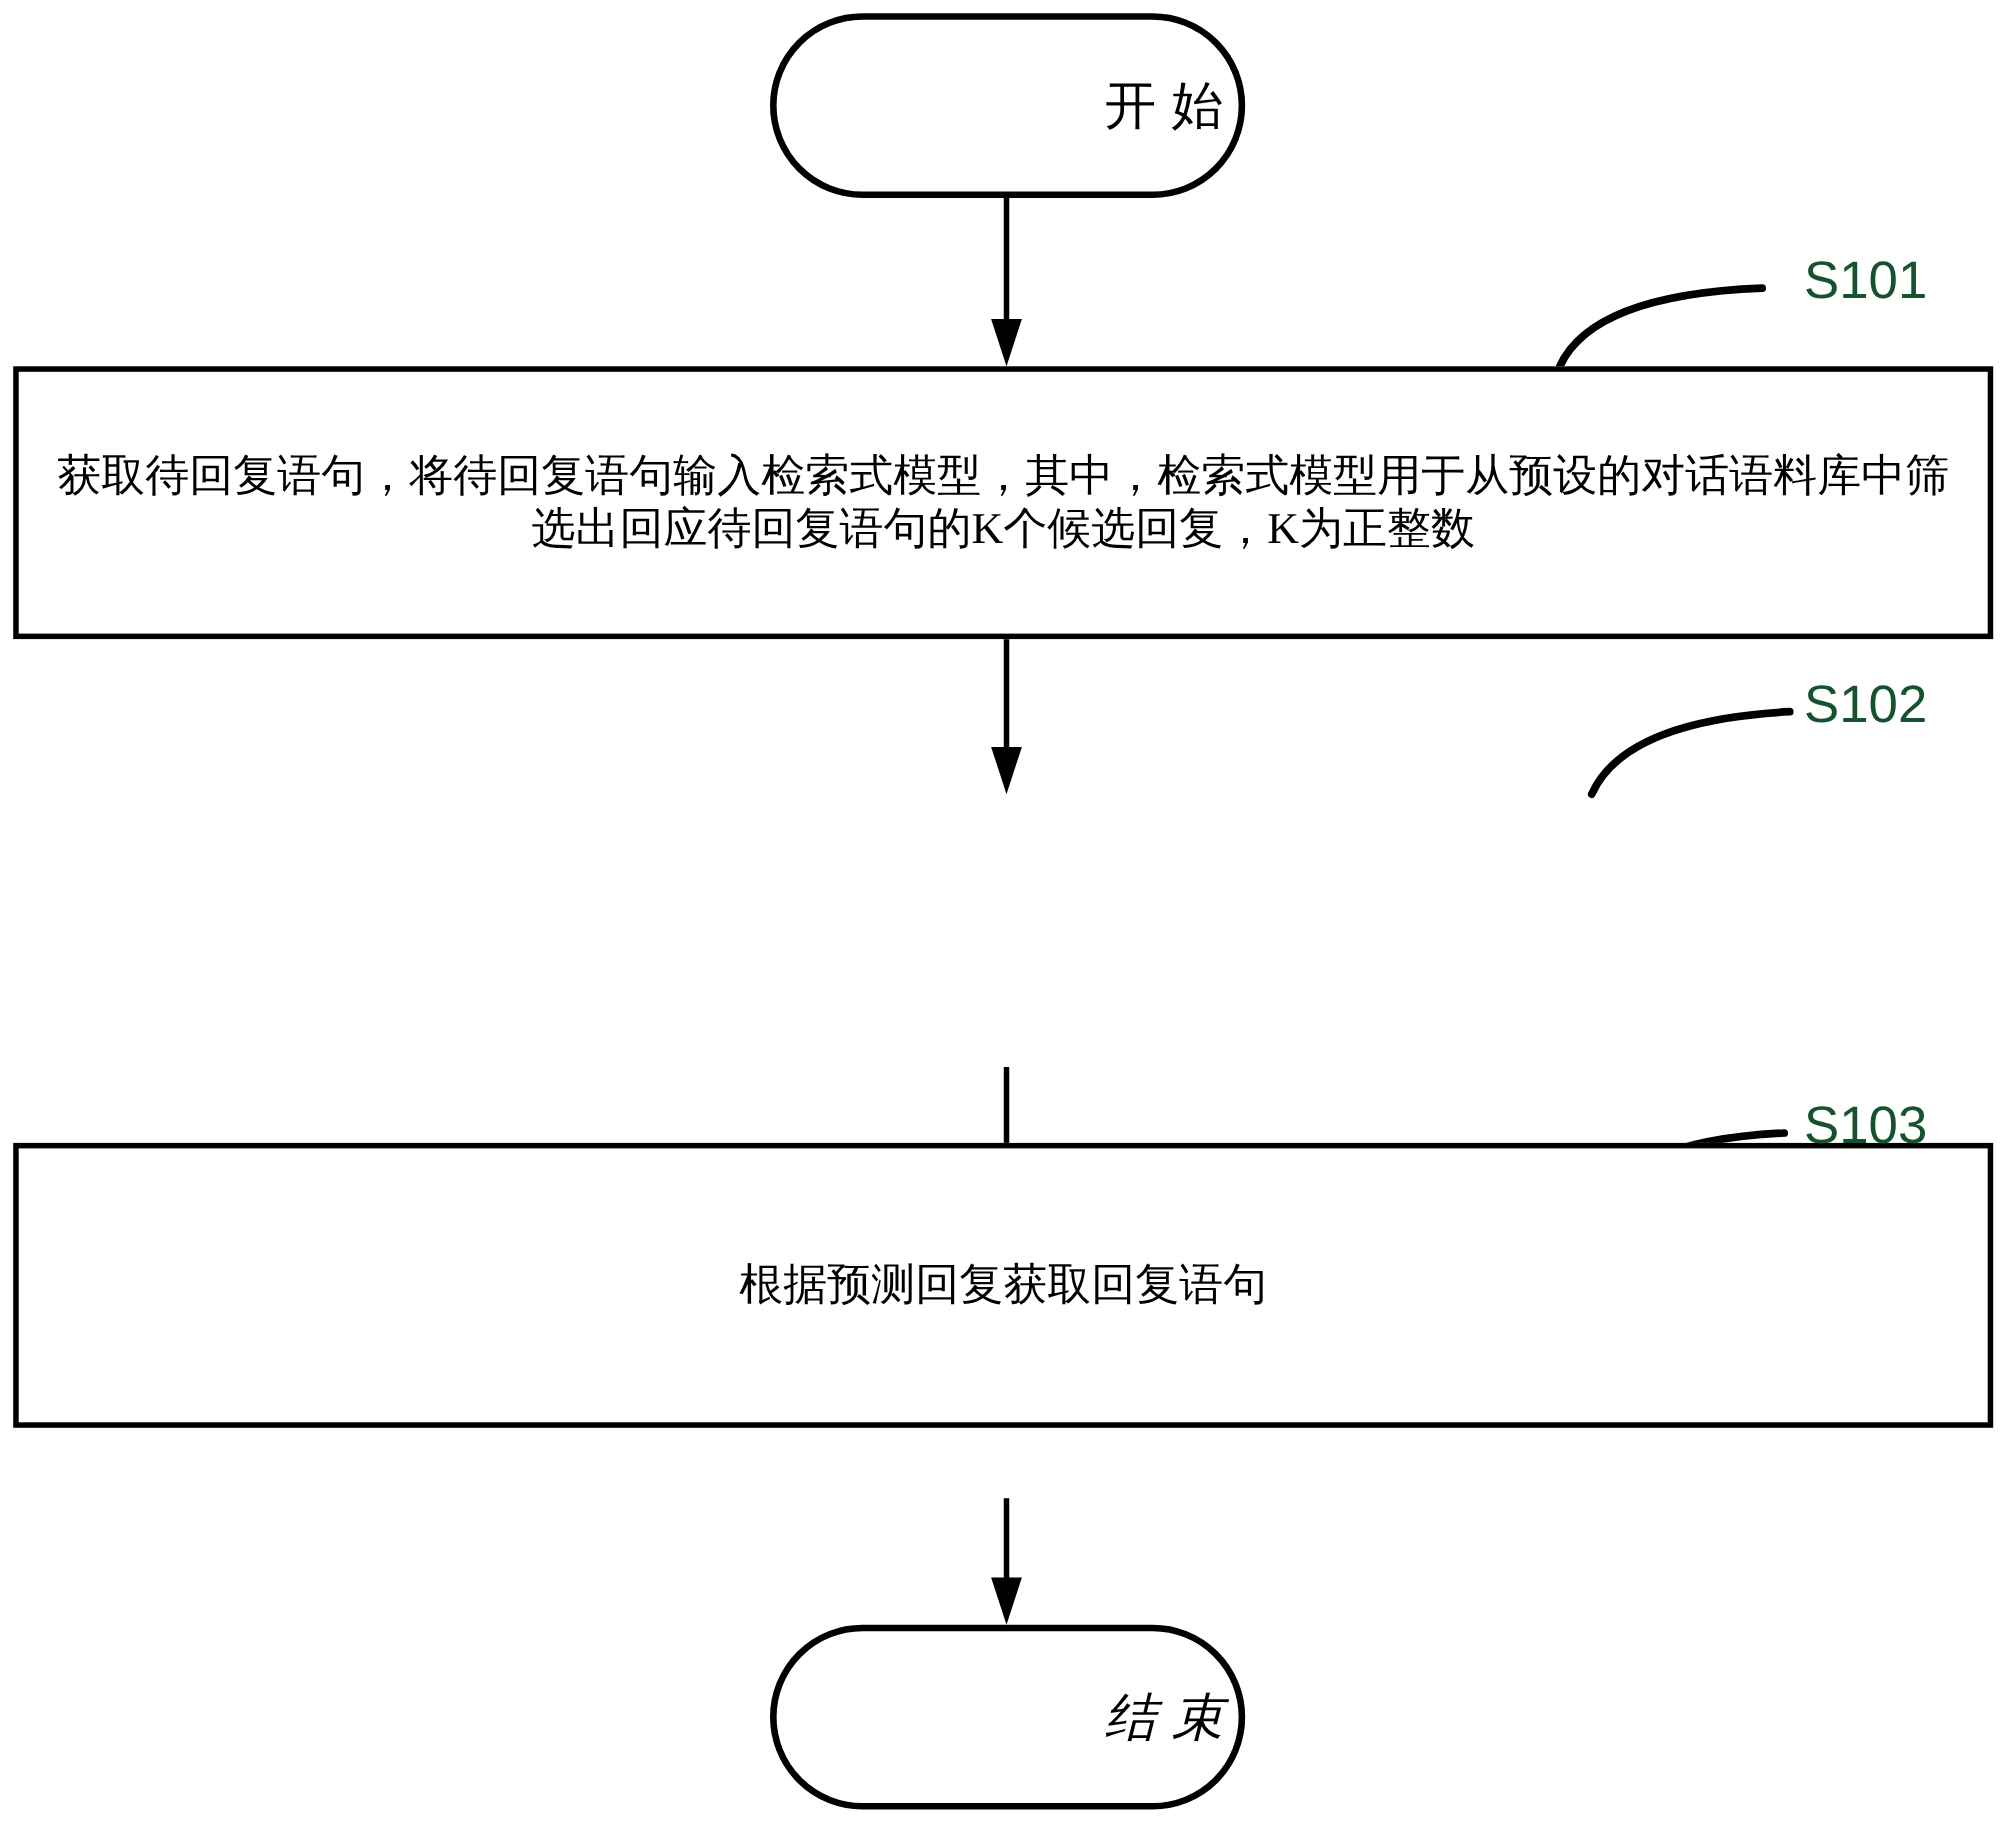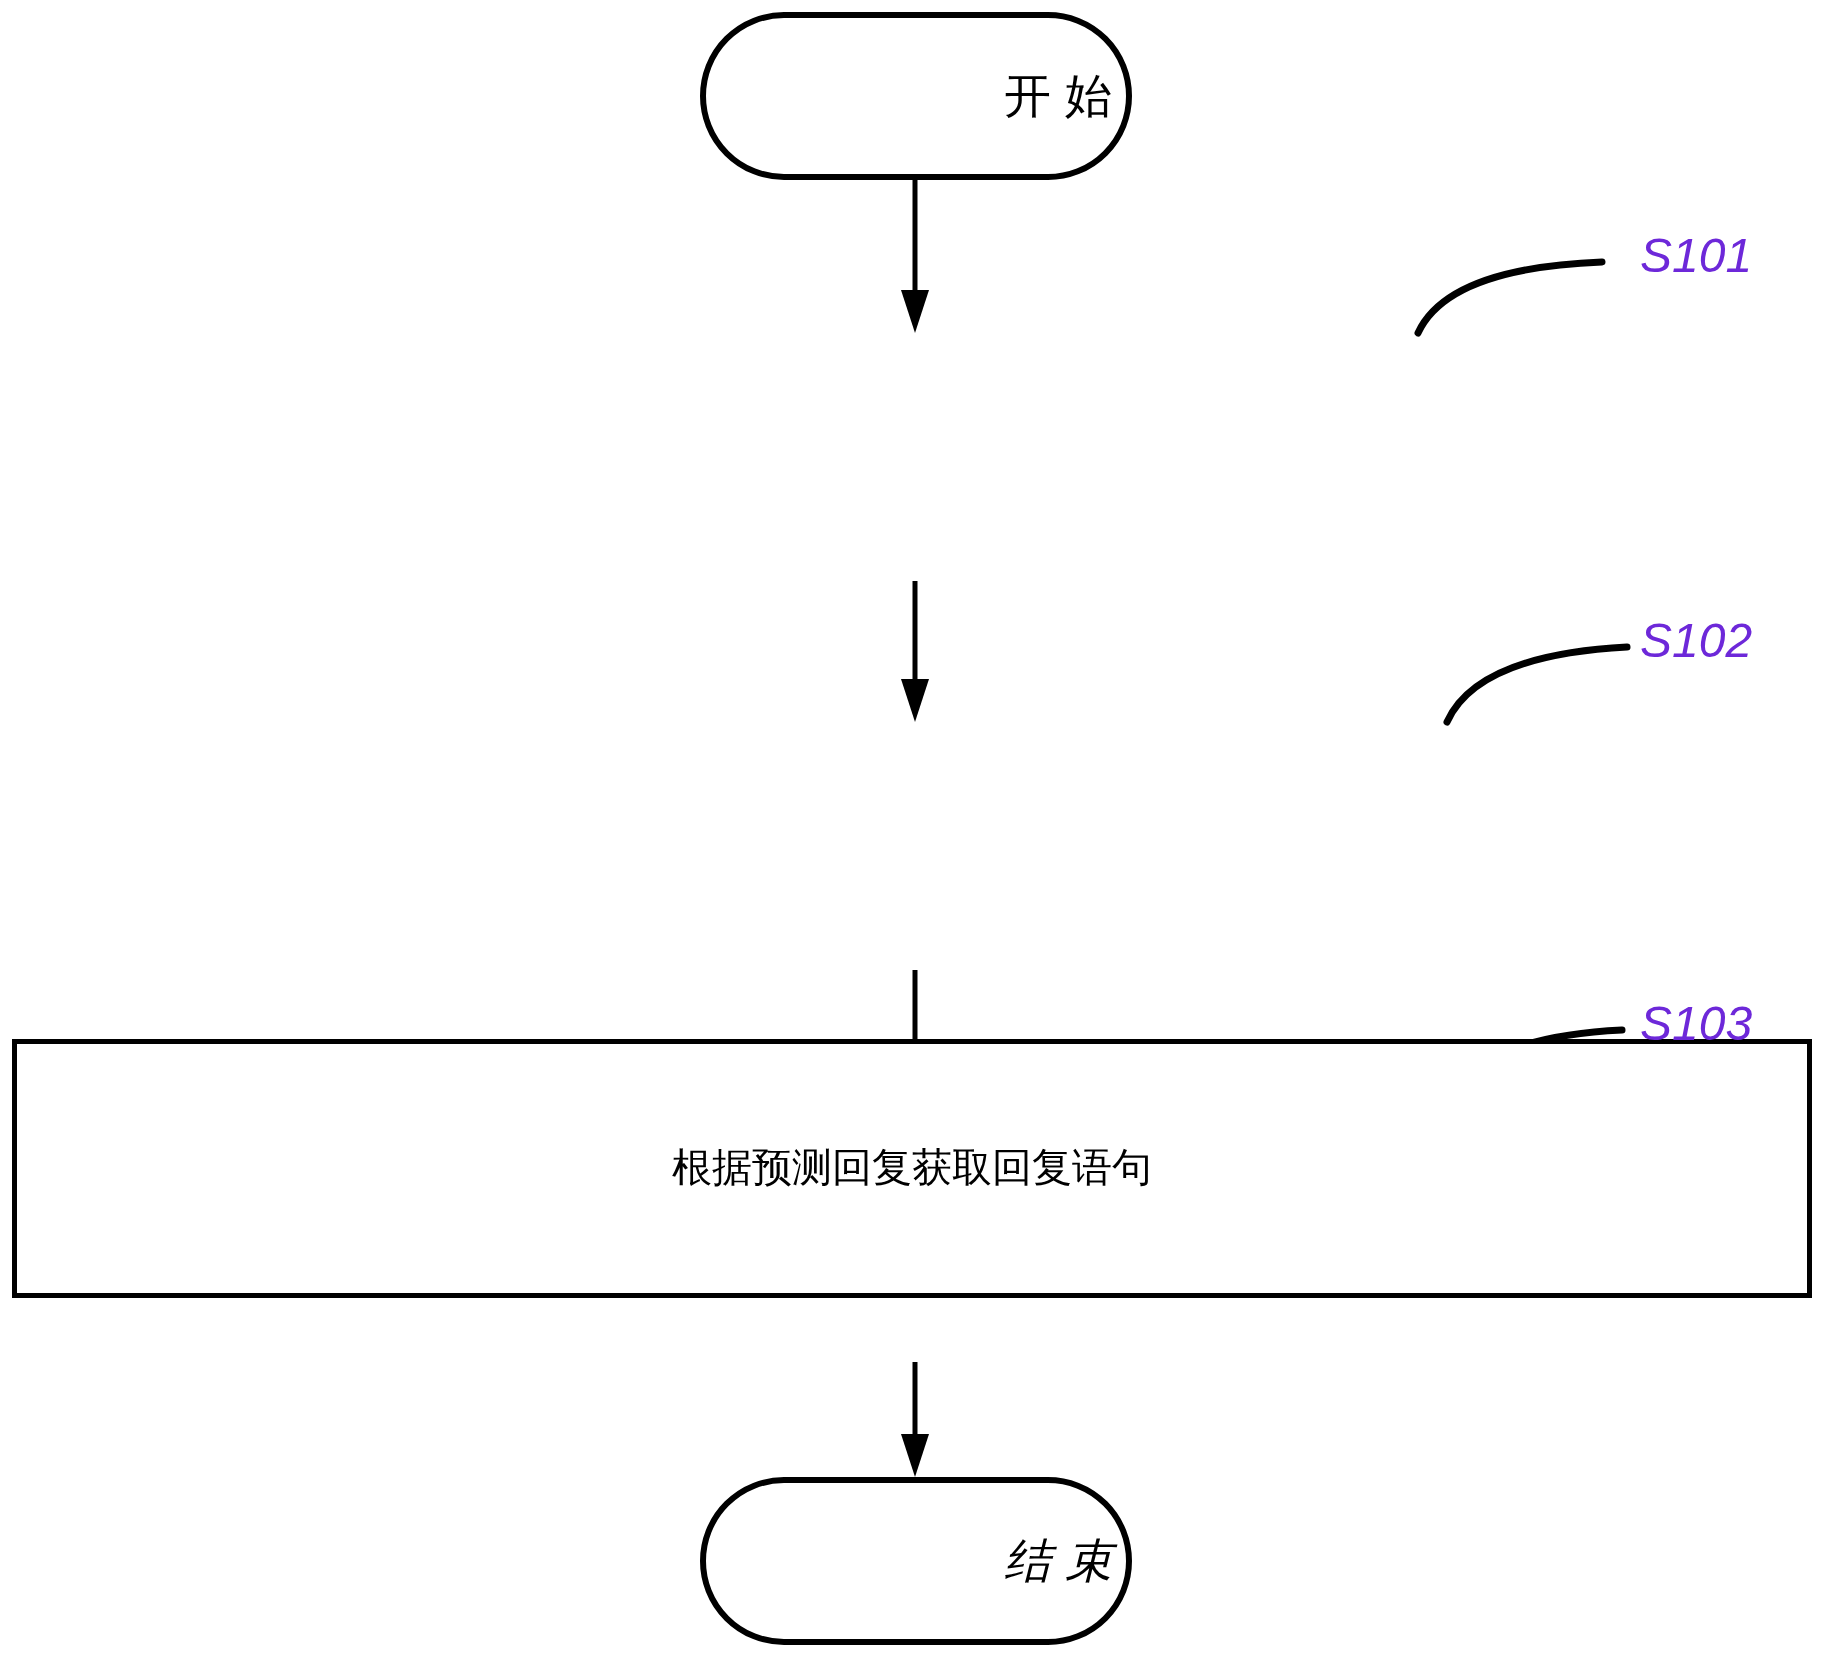--- a/index.html
+++ b/index.html
@@ -54,22 +54,21 @@
   }
   .box-1 { top: 333px; height: 248px; }
   .box-2 { top: 722px; height: 248px; }
   .box-3 { top: 1039px; height: 259px; }
   .step-label {
     position: absolute;
     left: 1640px;
     font-family: "Liberation Sans", "DejaVu Sans", sans-serif;
     font-size: 48px;
     font-weight: 400;
-    color: #6d28d9;
-    font-style: italic;
+    color: #14532d;
   }
   .label-1 { top: 228px; }
   .label-2 { top: 613px; text-align: right; }
   .label-3 { top: 996px; }
 </style>
 </head>
 <body>
 
 <div class="canvas">
 
@@ -93,20 +92,23 @@
       <path d="M 1418 333 Q 1448 268 1602 262"></path>
       <path d="M 1447 722 Q 1477 655 1627 647"></path>
       <path d="M 1447 1103 Q 1477 1037 1622 1030"></path>
     </g>
   </svg>
 
   <div class="terminal terminal-start">
     <span>开始</span>
   </div>
 
+  <div class="step-box box-1">
+    <p>获取待回复语句，将待回复语句输入检索式模型，其中，检索式模型用于从预设的对话语料库中筛选出回应待回复语句的K个候选回复，K为正整数</p>
+  </div>
   <div class="step-label label-1">S101</div>
 
   <div class="step-label label-2">S102</div>
 
   <div class="step-box box-3">
     <p>根据预测回复获取回复语句</p>
   </div>
   <div class="step-label label-3">S103</div>
 
   <div class="terminal terminal-end">

